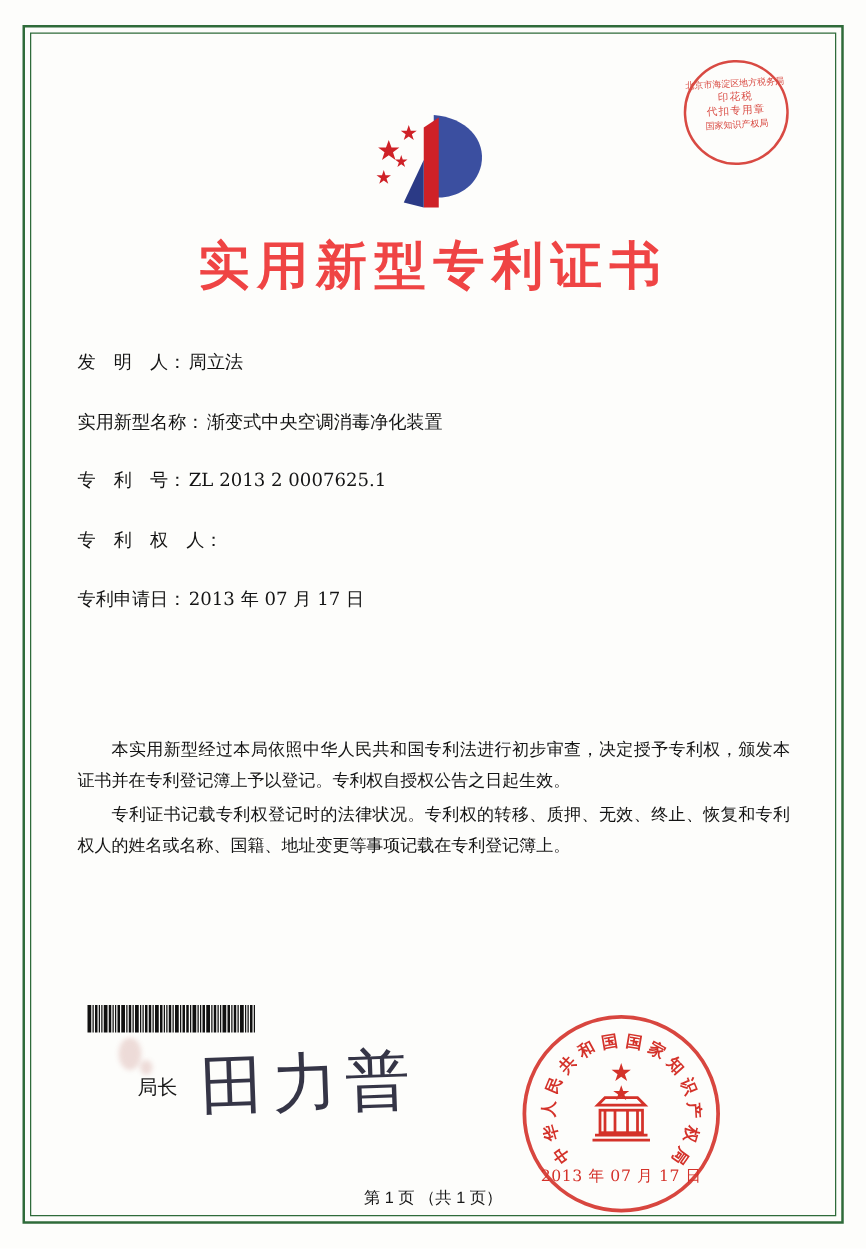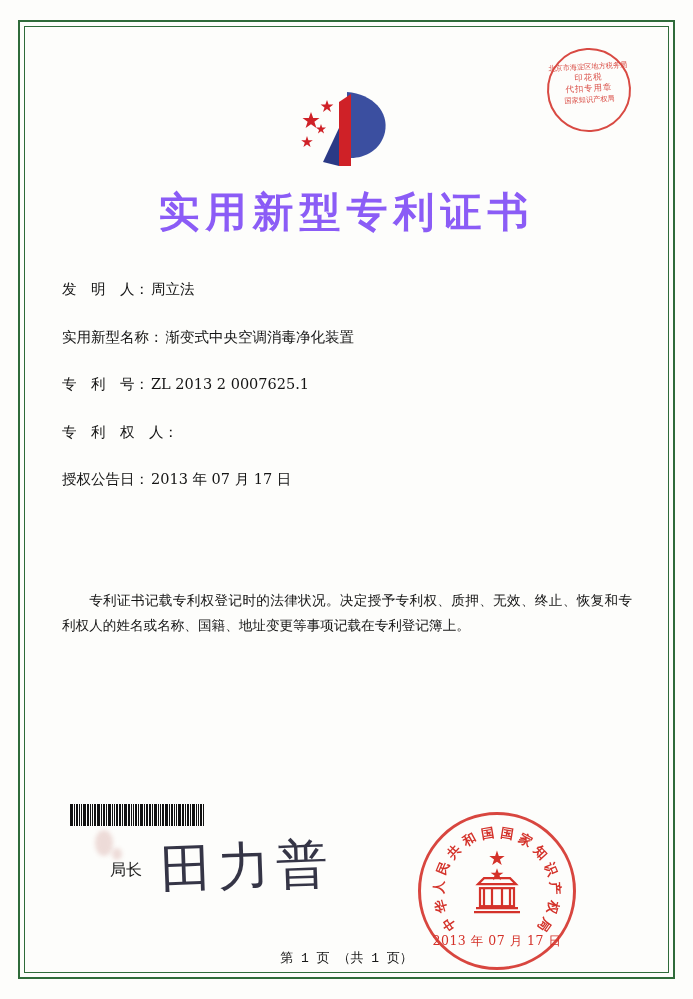--- a/index.html
+++ b/index.html
@@ -77,21 +77,21 @@
 
   
   .main-title {
     position: absolute;
     left: 0; top: 185px;
     width: 693px;
     text-align: center;
     font-size: 41px;
     font-weight: bold;
     letter-spacing: 6px;
-    color: #8b5cf6;
+    color: #ef4444;
     font-family: "DejaVu Serif", serif;
   }
 
   
   .fields {
     position: absolute;
     left: 62px; top: 280px;
     width: 570px;
     font-size: 14.5px;
     font-family: "DejaVu Serif", serif;
@@ -215,21 +215,21 @@
     letter-spacing: 0.5px;
   }
 
   
   .footer {
     position: absolute;
     left: 0; bottom: 32px;
     width: 693px;
     text-align: center;
     font-size: 13px;
-    font-family: Liberation Mono, monospace;
+    font-family: Liberation Sans, sans-serif;
     color: #181818;
   }
 
   
   .stain {
     position: absolute;
     border-radius: 50%;
     background: #b7665e;
     opacity: 0.22;
     filter: blur(2px);
@@ -277,27 +277,28 @@
       <span class="field-value">渐变式中央空调消毒净化装置</span>
     </div>
     <div class="field-row">
       <span class="field-label">专　利　号：</span>
       <span class="field-value">ZL 2013 2 0007625.1</span>
     </div>
     <div class="field-row">
       <span class="field-label">专　利　权　人：</span>
     </div>
     <div class="field-row">
-      <span class="field-label">授权公告日：</span>
+      <span class="field-label">专利申请日：</span>
       <span class="field-value">2013 年 07 月 17 日</span>
     </div>
   </div>
 
   <div class="body-text">
-    <p>专利证书记载专利权登记时的法律状况。决定授予专利权、质押、无效、终止、恢复和专利权人的姓名或名称、国籍、地址变更等事项记载在专利登记簿上。</p>
+    <p>本实用新型经过本局依照中华人民共和国专利法进行初步审查，决定授予专利权，颁发本证书并在专利登记簿上予以登记。专利权自授权公告之日起生效。</p>
+    <p>专利证书记载专利权登记时的法律状况。专利权的转移、质押、无效、终止、恢复和专利权人的姓名或名称、国籍、地址变更等事项记载在专利登记簿上。</p>
   </div>
 
   <div class="barcode" id="barcode">
       <i style="width: 3px;"></i>
       <i style="width: 1px;"></i>
       <i style="width: 2px;"></i>
       <i style="width: 1px;"></i>
       <i style="width: 1px;"></i>
       <i style="width: 3px;"></i>
       <i style="width: 2px;"></i>

